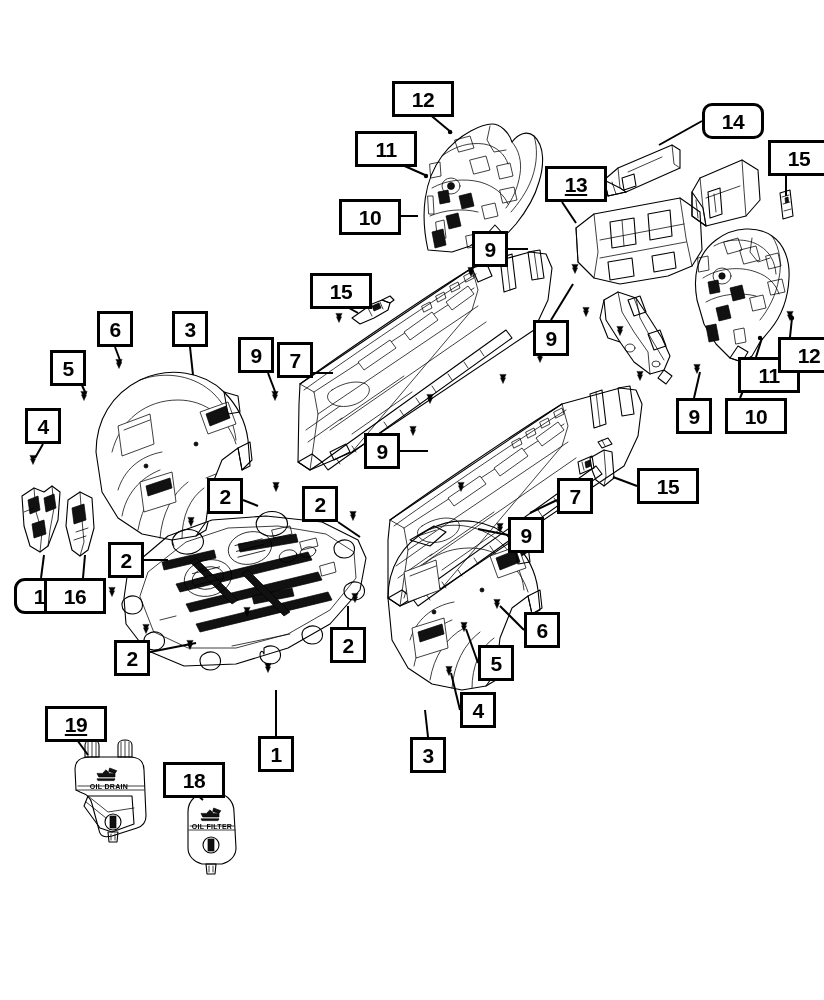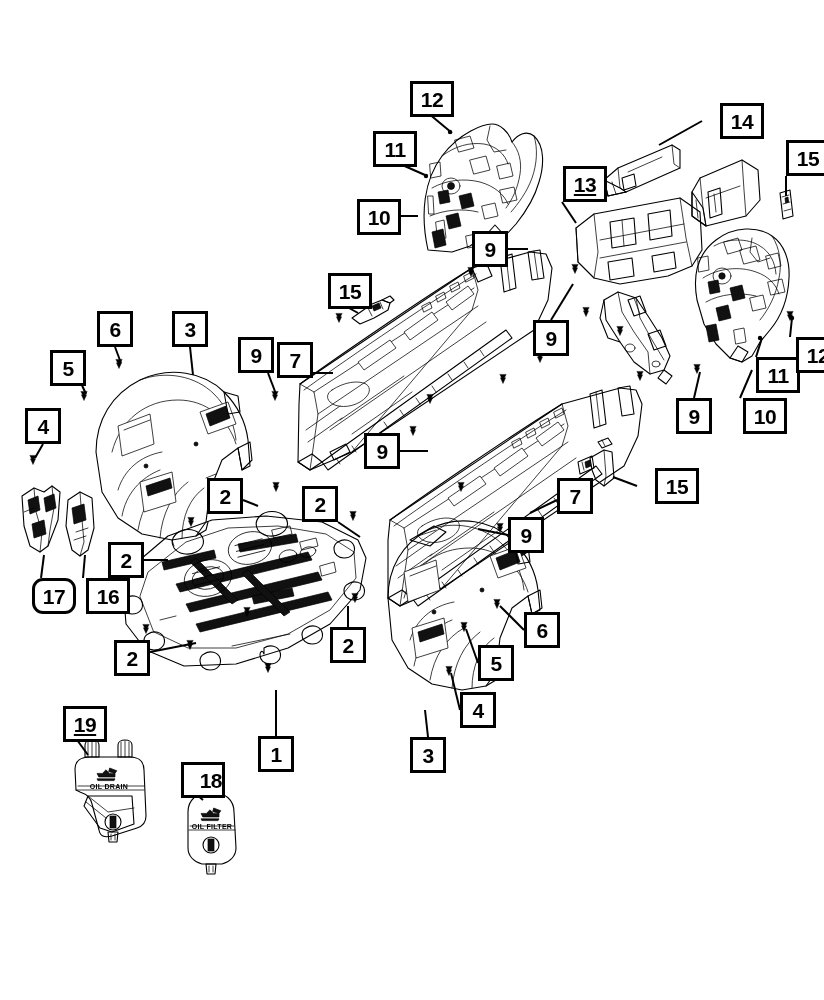--- a/index.html
+++ b/index.html
@@ -13,21 +13,21 @@
     width:36px;height:36px;
     border:3px solid #000;
     background:#fff;
     display:flex;align-items:center;justify-content:center;
     font-family:"Liberation Sans",sans-serif;
     font-size:21px;font-weight:bold;color:#000;
     line-height:1;
     letter-spacing:-0.5px;
     z-index:40;
   }
-  .callout.wide{width:44px;margin-left:18px;}
+  .callout.wide{width:62px;}
   .pl{fill:none;stroke:#000;stroke-width:1.1;stroke-linejoin:round;stroke-linecap:round;}
   .plt{fill:none;stroke:#000;stroke-width:0.75;stroke-linejoin:round;stroke-linecap:round;}
   .plk{fill:#111;stroke:#000;stroke-width:0.7;}
   .pwt{fill:#fff;stroke:#000;stroke-width:0.75;stroke-linejoin:round;}
   .bottletxt{font-family:"Liberation Sans",sans-serif;font-size:7px;font-weight:bold;letter-spacing:0.3px;}
 </style>
 </head>
 <body>
 
 <div id="sheet">
@@ -576,21 +576,21 @@
       </div>
       <div class="callout wide" style="left: 355px; top: 131px;">
         <span>11</span>
       </div>
       <div class="callout wide" style="left: 545px; top: 166px; text-decoration: underline;">
         <span>13</span>
       </div>
       <div class="callout wide" style="left: 339px; top: 199px;">
         <span>10</span>
       </div>
-      <div class="callout wide" style="left: 702px; top: 103px;">
+      <div class="callout wide" style="left: 702px; top: 103px; border-radius: 10px;">
         <span>14</span>
       </div>
       <div class="callout wide" style="left: 768px; top: 140px;">
         <span>15</span>
       </div>
       <div class="callout" style="left: 472px; top: 231px;">
         <span>9</span>
       </div>
       <div class="callout wide" style="left: 310px; top: 273px;">
         <span>15</span>
@@ -645,21 +645,21 @@
       </div>
       <div class="callout" style="left: 508px; top: 517px;">
         <span>9</span>
       </div>
       <div class="callout" style="left: 108px; top: 542px;">
         <span>2</span>
       </div>
       <div class="callout wide" style="left: 14px; top: 578px; border-radius: 11px;">
         <span>17</span>
       </div>
-      <div class="callout wide" style="left: 68px; top: 578px;">
+      <div class="callout wide" style="left: 44px; top: 578px;">
         <span>16</span>
       </div>
       <div class="callout" style="left: 524px; top: 612px;">
         <span>6</span>
       </div>
       <div class="callout" style="left: 114px; top: 640px;">
         <span>2</span>
       </div>
       <div class="callout" style="left: 330px; top: 627px;">
         <span>2</span>
@@ -672,18 +672,18 @@
       </div>
       <div class="callout" style="left: 410px; top: 737px;">
         <span>3</span>
       </div>
       <div class="callout" style="left: 258px; top: 736px;">
         <span>1</span>
       </div>
       <div class="callout wide" style="left: 45px; top: 706px; text-decoration: underline;">
         <span>19</span>
       </div>
-      <div class="callout wide" style="left: 163px; top: 762px; justify-content: flex-end;">
+      <div class="callout wide" style="left: 163px; top: 762px;">
         <span>18</span>
       </div>
     </div>
 
 </div>
 
 </body></html>

